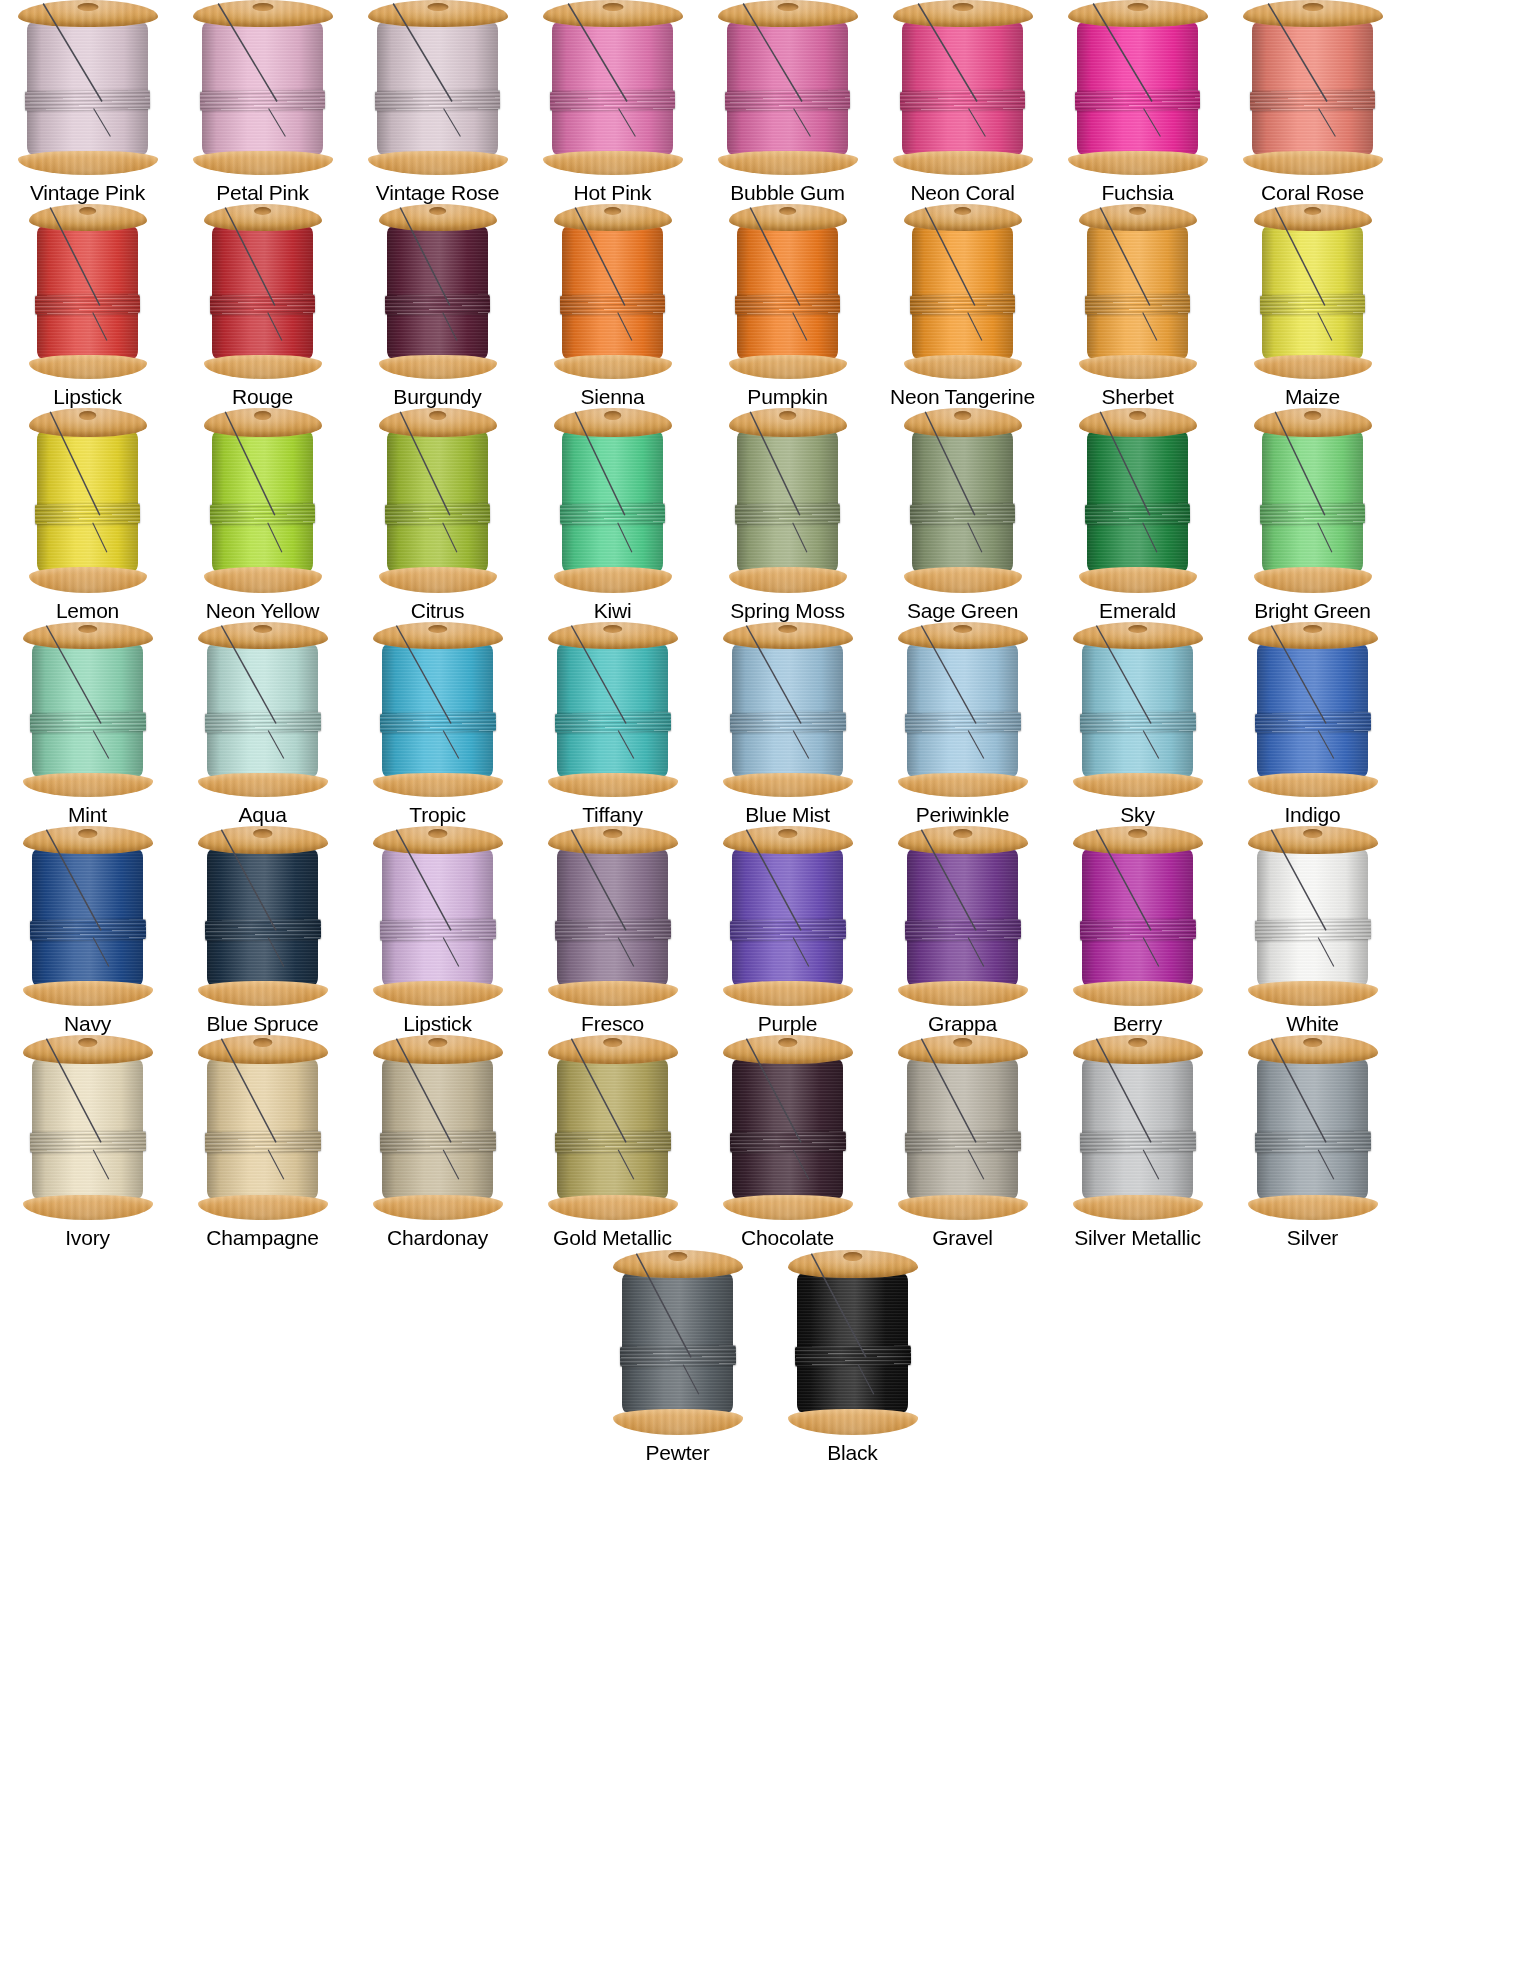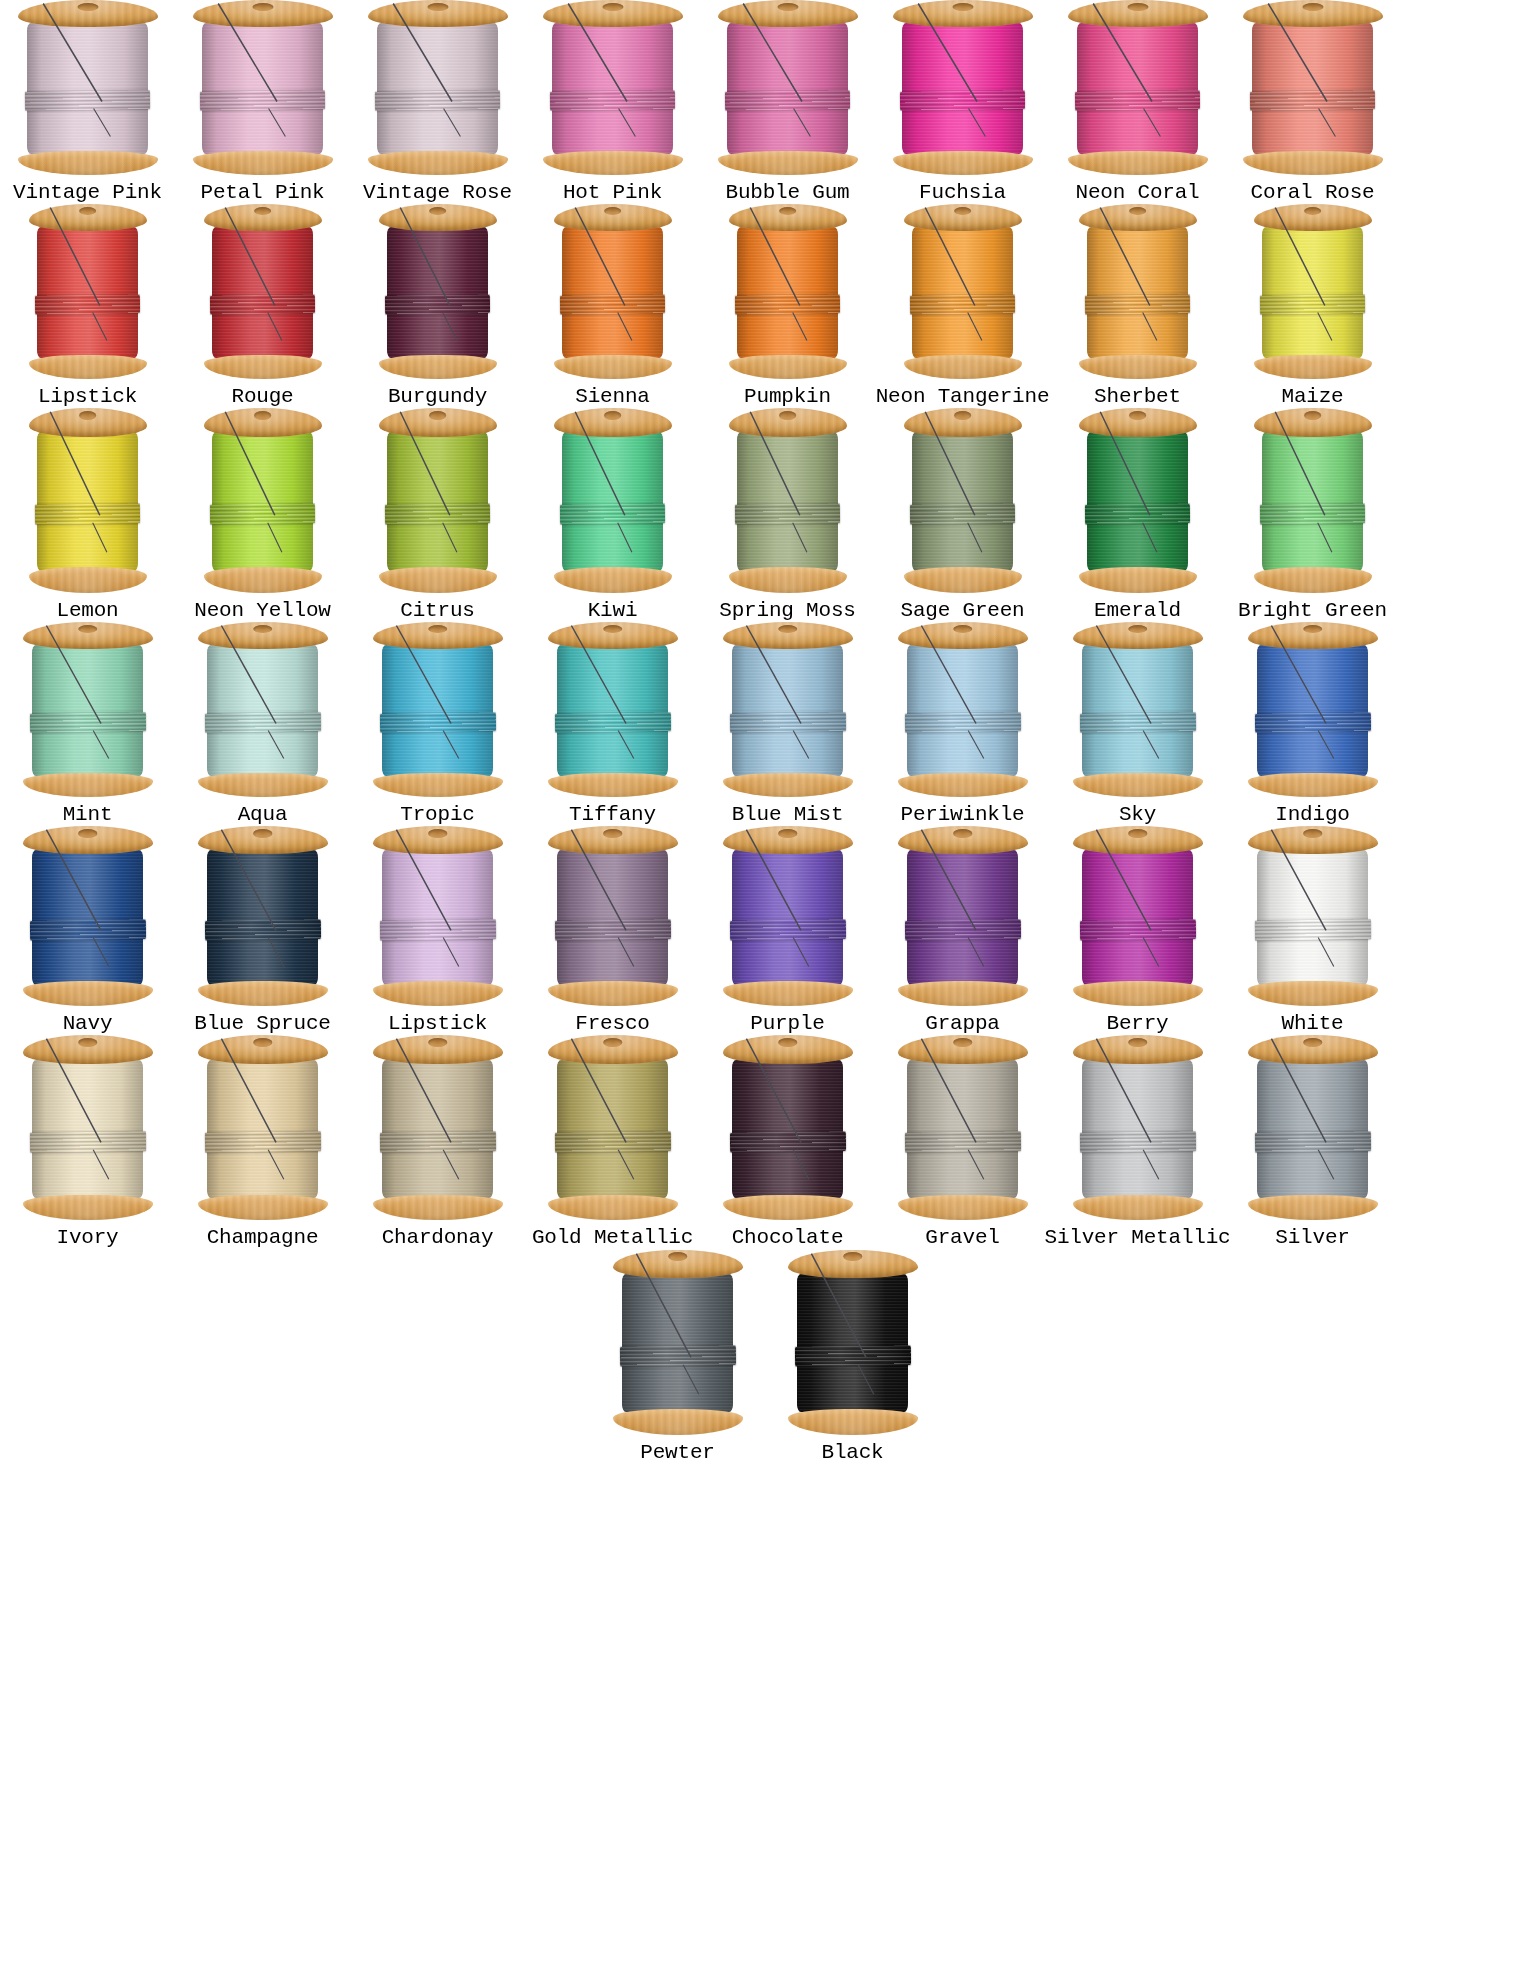--- a/index.html
+++ b/index.html
@@ -8,21 +8,20 @@
     margin: 0; padding: 0;
     background: #ffffff;
     font-family: "Liberation Sans", sans-serif;
   }
   #chart {
     width: 1530px;
     height: 1980px;
     position: relative;
     background: #ffffff;
     overflow: hidden;
-    font-family: Liberation Mono, monospace;
   }
   .row {
     display: flex;
     justify-content: flex-start;
     align-items: flex-end;
     width: 1530px;
   }
   .cell {
     width: 175px;
     display: flex;
@@ -260,52 +259,52 @@
             <div class="wrap"></div>
             <div class="flange flange-top">
               <div class="hole"></div>
             </div>
             <div class="flange flange-bottom"></div>
           </div>
         </div>
         <div class="label">Bubble Gum</div>
       </div>
       <div class="cell">
+        <div class="spool" style="width: 140px; height: 175px; --tc: #ef4a8e;">
+          <div class="spool-inner">
+            <div class="barrel"></div>
+            <svg class="needle" viewBox="0 0 100 100" preserveAspectRatio="none">
+              <line x1="18" y1="2" x2="60" y2="58" stroke="#4a4a52" stroke-width="1.5" vector-effect="non-scaling-stroke"></line>
+              <line x1="54" y1="62" x2="66" y2="78" stroke="#4a4a52" stroke-width="1.1" vector-effect="non-scaling-stroke"></line>
+            </svg>
+            <div class="wrap"></div>
+            <div class="flange flange-top">
+              <div class="hole"></div>
+            </div>
+            <div class="flange flange-bottom"></div>
+          </div>
+        </div>
+        <div class="label">Neon Coral</div>
+      </div>
+      <div class="cell">
         <div class="spool" style="width: 140px; height: 175px; --tc: #f52ba0;">
           <div class="spool-inner">
             <div class="barrel"></div>
             <svg class="needle" viewBox="0 0 100 100" preserveAspectRatio="none">
               <line x1="18" y1="2" x2="60" y2="58" stroke="#4a4a52" stroke-width="1.5" vector-effect="non-scaling-stroke"></line>
               <line x1="54" y1="62" x2="66" y2="78" stroke="#4a4a52" stroke-width="1.1" vector-effect="non-scaling-stroke"></line>
             </svg>
             <div class="wrap"></div>
             <div class="flange flange-top">
               <div class="hole"></div>
             </div>
             <div class="flange flange-bottom"></div>
           </div>
         </div>
         <div class="label">Fuchsia</div>
-      </div>
-      <div class="cell">
-        <div class="spool" style="width: 140px; height: 175px; --tc: #ef4a8e;">
-          <div class="spool-inner">
-            <div class="barrel"></div>
-            <svg class="needle" viewBox="0 0 100 100" preserveAspectRatio="none">
-              <line x1="18" y1="2" x2="60" y2="58" stroke="#4a4a52" stroke-width="1.5" vector-effect="non-scaling-stroke"></line>
-              <line x1="54" y1="62" x2="66" y2="78" stroke="#4a4a52" stroke-width="1.1" vector-effect="non-scaling-stroke"></line>
-            </svg>
-            <div class="wrap"></div>
-            <div class="flange flange-top">
-              <div class="hole"></div>
-            </div>
-            <div class="flange flange-bottom"></div>
-          </div>
-        </div>
-        <div class="label">Neon Coral</div>
       </div>
       <div class="cell">
         <div class="spool" style="width: 140px; height: 175px; --tc: #f08273;">
           <div class="spool-inner">
             <div class="barrel"></div>
             <svg class="needle" viewBox="0 0 100 100" preserveAspectRatio="none">
               <line x1="18" y1="2" x2="60" y2="58" stroke="#4a4a52" stroke-width="1.5" vector-effect="non-scaling-stroke"></line>
               <line x1="54" y1="62" x2="66" y2="78" stroke="#4a4a52" stroke-width="1.1" vector-effect="non-scaling-stroke"></line>
             </svg>
             <div class="wrap"></div>

